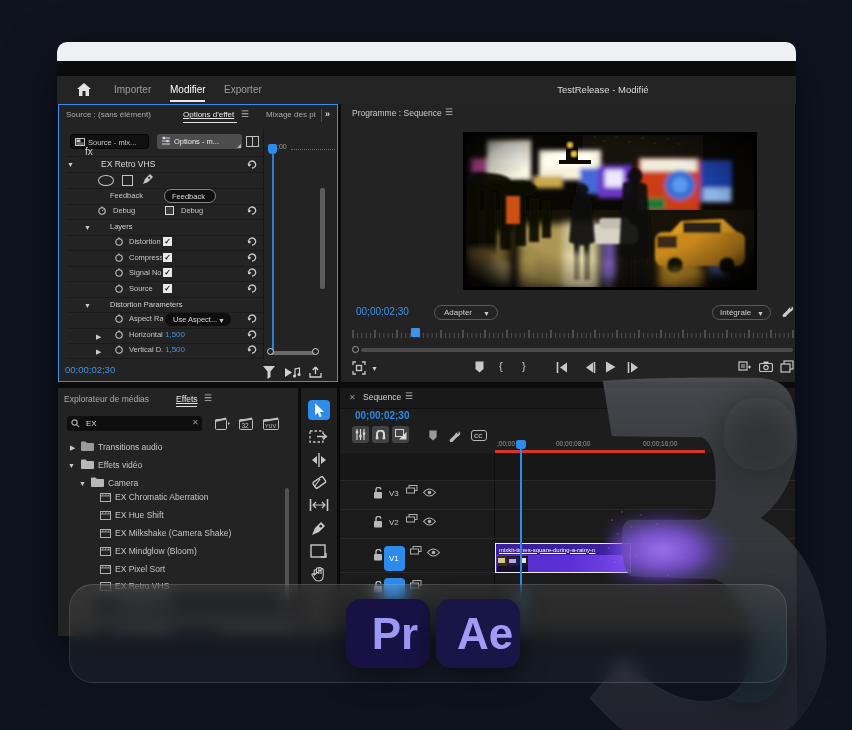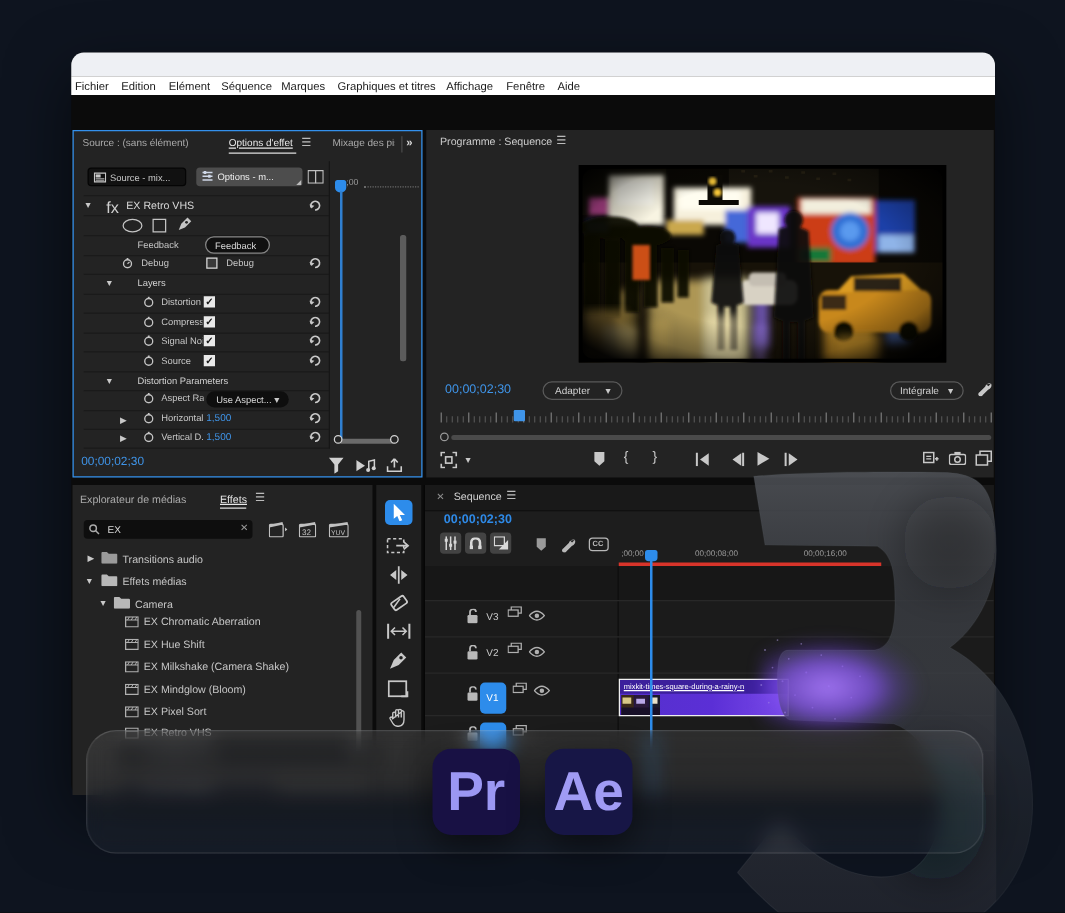--- a/index.html
+++ b/index.html
@@ -31,39 +31,38 @@
     background:radial-gradient(56% 54% at 40% 54%,rgba(165,118,250,0.95),rgba(134,84,242,0.72) 48%,rgba(110,66,228,0.25) 74%,rgba(100,60,220,0) 100%);
     filter:blur(5px);}
   #glass{position:absolute;left:69px;top:584px;width:718px;height:99px;border-radius:24px;
     background:linear-gradient(180deg,rgba(255,255,255,0.085) 0%,rgba(222,232,255,0.06) 55%,rgba(200,216,255,0.05) 100%);
     -webkit-backdrop-filter:blur(8px);backdrop-filter:blur(8px);
     border:1px solid rgba(255,255,255,0.10);box-sizing:border-box;
     border-top-color:rgba(255,255,255,0.16);}
   #pr,#ae{position:absolute;top:599px;width:70px;height:69px;border-radius:15px;
     background:#181144;color:#9b97f3;font-weight:bold;font-size:44px;
     display:flex;align-items:center;justify-content:center;
-    box-shadow:0 10px 26px rgba(0,0,0,0.5);}
+    box-shadow:0 10px 26px rgba(0,0,0,0.5);padding-left:14px;}
   #pr{left:346px;}
   #ae{left:436px;background:#171646;color:#a09bf4;}
 </style>
 </head>
 <body>
 
 <div id="win">
   <div id="chrome"></div>
-  <div id="menubar">
-    <span style="left:3px">Fichier</span>
-      <span style="left:40px">Edition</span>
-    <span style="left:78px">Elément</span>
-      <span style="left:120px">Séquence</span>
-    <span style="left:168px">Marques</span>
-      <span style="left:213px">Graphiques et titres</span>
-    <span style="left:300px">Affichage</span>
-      <span style="left:348px">Fenêtre</span>
-    <span style="left:389px">Aide</span>
+  <div id="toolbar">
+    <svg class="abs" style="left:20px;top:7px" width="14" height="13" viewBox="0 0 14 13">
+        <path d="M7 0 L14 6 L12 6 L12 13 L8.5 13 L8.5 8 L5.5 8 L5.5 13 L2 13 L2 6 L0 6 Z" fill="#e2e2e2"></path>
+      </svg>
+    <span class="t" style="left:57px;top:9px;font-size:10px;color:#9d9d9d">Importer</span>
+    <span class="t" style="left:113px;top:9px;font-size:10px;color:#fff">Modifier</span>
+    <div class="abs" style="left:113px;top:24px;width:35px;height:2px;background:#e8e8e8"></div>
+    <span class="t" style="left:167px;top:9px;font-size:10px;color:#9d9d9d">Exporter</span>
+    <span class="t" style="left:500px;top:9px;width:92px;text-align:center;font-size:9.5px;color:#dcdcdc">TestRelease - Modifié</span>
   </div>
 
   <div class="panel" id="pA" style="left:1px;top:62px;width:280px;height:278px;border:1px solid #3390ec;box-sizing:border-box;">
     <span class="t gray" style="left:7px;top:6px;font-size:8px">Source : (sans élément)</span>
     <span class="t white" style="left:124px;top:6px;font-size:8px">Options d'effet</span>
     <div class="abs" style="left:124px;top:17px;width:54px;height:1px;background:#e0e0e0"></div>
     <span class="t" style="left:182px;top:5px;font-size:9px;color:#bbb">☰</span>
     <span class="t gray" style="left:207px;top:6px;font-size:8px;width:50px;overflow:hidden">Mixage des pis</span>
     <div class="abs" style="left:262px;top:4px;width:1px;height:13px;background:#4a4a4a"></div>
     <span class="t" style="left:266px;top:5px;font-size:9px;color:#d8d8d8;font-weight:bold">»</span>
@@ -85,21 +84,21 @@
       <span class="t" style="left:17px;top:4px;font-size:7.5px;color:#ececec">Options - m...</span>
       <div class="abs" style="right:1px;bottom:1px;width:0;height:0;border-left:4px solid transparent;border-bottom:4px solid #bbb"></div>
     </div>
     <svg class="abs" style="left:187px;top:31px" width="13" height="11" viewBox="0 0 13 11">
         <rect x="0.5" y="0.5" width="12" height="10" fill="none" stroke="#c0c0c0"></rect>
         <line x1="6.5" y1="0.5" x2="6.5" y2="10.5" stroke="#c0c0c0"></line>
       </svg>
 
     <div class="sep" style="top:51px;width:196px"></div>
     <span class="t chev" style="left:8px;top:56px">▼</span>
-    <span class="t" style="left:26px;top:54px;font-size:13px;color:#cfcfcf">fx</span>
+    <span class="t" style="left:26px;top:42px;font-size:10px;color:#cfcfcf">fx</span>
     <span class="t" style="left:42px;top:55px;font-size:8.5px;color:#dadada">EX Retro VHS</span>
     <div class="sep" style="top:67px;width:196px"></div>
     <div class="abs" style="left:39px;top:70px;width:16px;height:11px;border:1.6px solid #c4c4c4;border-radius:50%;box-sizing:border-box"></div>
     <div class="abs" style="left:63px;top:70px;width:11px;height:11px;border:1.6px solid #c4c4c4;box-sizing:border-box"></div>
     <svg class="abs" style="left:82px;top:68px" width="13" height="13" viewBox="0 0 13 13">
         <path d="M2 11 L4 6 L9 1 L12 4 L7 9 Z" fill="#c4c4c4"></path>
         <circle cx="8.2" cy="4.8" r="1.1" fill="#232323"></circle>
       </svg>
     <div class="sep" style="top:83px;width:196px"></div>
     <span class="t rowlbl" style="left:51px;top:87px">Feedback</span>
@@ -483,21 +482,21 @@
       </svg>
     <span class="t chev" style="left:12px;top:56px">▶</span>
     <svg class="abs" style="left:23px;top:53px" width="13" height="10" viewBox="0 0 13 10">
         <path d="M0 1.5 Q0 0.5 1 0.5 H4.5 L6 2 H12 Q13 2 13 3 V9 Q13 10 12 10 H1 Q0 10 0 9 Z" fill="#9a9a9a"></path>
       </svg>
     <span class="t rowlbl" style="left:40px;top:55px;font-size:8.5px">Transitions audio</span>
     <span class="t chev" style="left:10px;top:74px">▼</span>
     <svg class="abs" style="left:23px;top:71px" width="13" height="10" viewBox="0 0 13 10">
         <path d="M0 1.5 Q0 0.5 1 0.5 H4.5 L6 2 H12 Q13 2 13 3 V9 Q13 10 12 10 H1 Q0 10 0 9 Z" fill="#b8b8b8"></path>
       </svg>
-    <span class="t rowlbl" style="left:40px;top:73px;font-size:8.5px">Effets médias</span>
+    <span class="t rowlbl" style="left:40px;top:73px;font-size:8.5px">Effets vidéo</span>
     <span class="t chev" style="left:21px;top:92px">▼</span>
     <svg class="abs" style="left:33px;top:89px" width="13" height="10" viewBox="0 0 13 10">
         <path d="M0 1.5 Q0 0.5 1 0.5 H4.5 L6 2 H12 Q13 2 13 3 V9 Q13 10 12 10 H1 Q0 10 0 9 Z" fill="#b8b8b8"></path>
       </svg>
     <span class="t rowlbl" style="left:50px;top:91px;font-size:8.5px">Camera</span>
     <svg class="abs" style="left:42px;top:105px" width="11" height="9" viewBox="0 0 11 9">
         <rect x="0.5" y="0.5" width="10" height="8" fill="none" stroke="#b0b0b0"></rect>
         <path d="M0.5 3 H10.5 M3.5 0.5 L2 3 M6.5 0.5 L5 3 M9.5 0.5 L8 3" stroke="#b0b0b0" stroke-width="0.8"></path>
       </svg>
     <span class="t rowlbl" style="left:57px;top:105px;font-size:8.5px">EX Chromatic Aberration</span>

